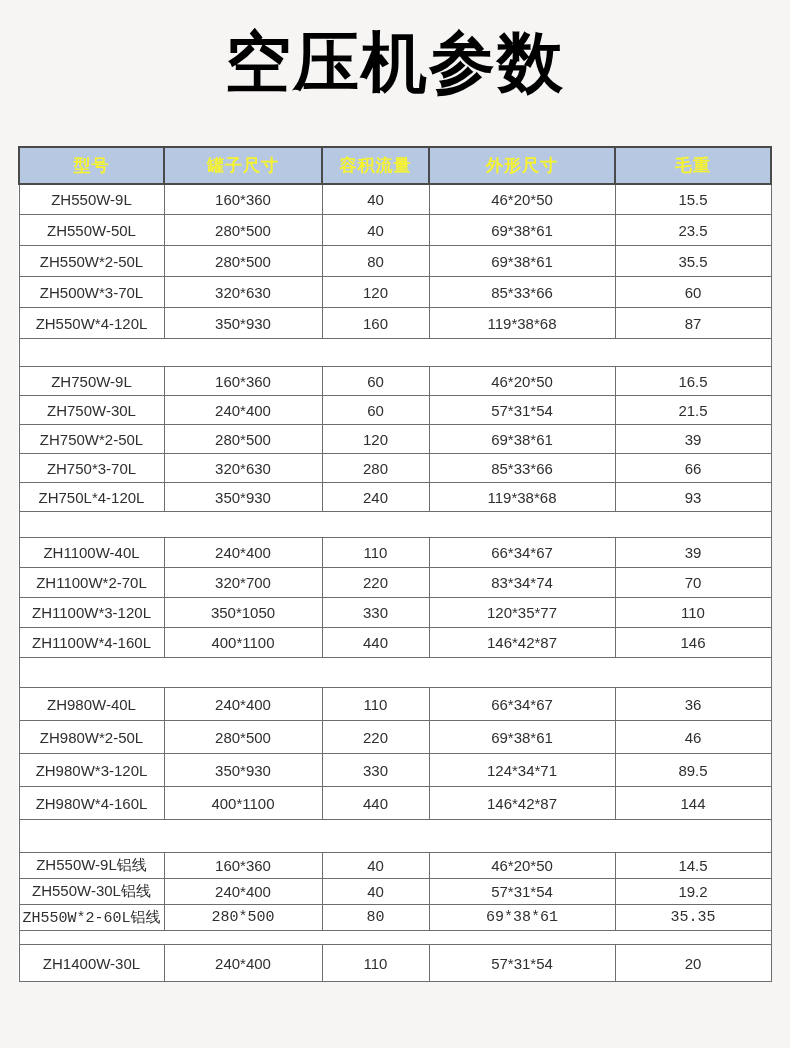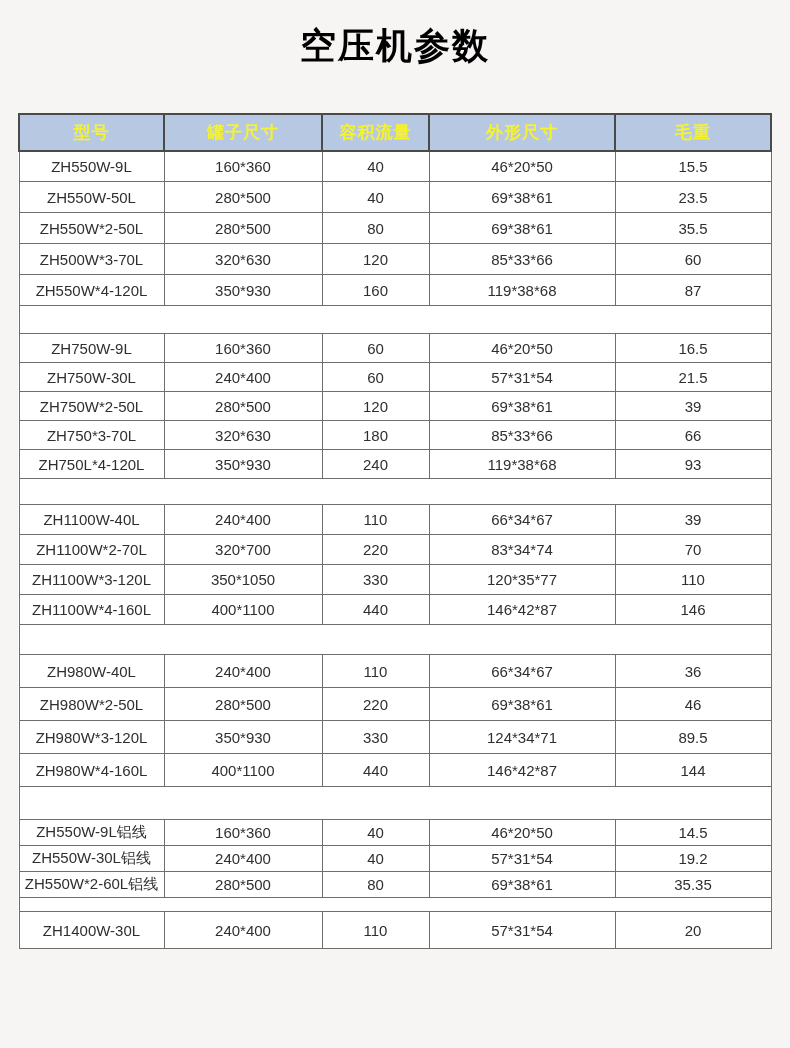--- a/index.html
+++ b/index.html
@@ -19,21 +19,21 @@
   body {
     width: 790px;
     height: 1048px;
     background: var(--page-bg);
     font-family: "Liberation Sans", sans-serif;
     overflow: hidden;
   }
   .title {
     margin: 26px 0 0 0;
     text-align: center;
-    font-size: 36px;
+    font-size: 66px;
     line-height: 1.1;
     font-weight: 900;
     letter-spacing: 2px;
     color: #000000;
   }
   table.spec-table {
     width: 752px;
     margin: 47px auto 0 auto;
     border-collapse: collapse;
     table-layout: fixed;
@@ -145,21 +145,21 @@
         <tr style="height: 29px;">
           <td>ZH750W*2-50L</td>
           <td>280*500</td>
           <td>120</td>
           <td>69*38*61</td>
           <td>39</td>
         </tr>
         <tr style="height: 29px;">
           <td>ZH750*3-70L</td>
           <td>320*630</td>
-          <td>180</td>
+          <td>280</td>
           <td>85*33*66</td>
           <td>66</td>
         </tr>
         <tr style="height: 29px;">
           <td>ZH750L*4-120L</td>
           <td>350*930</td>
           <td>240</td>
           <td>119*38*68</td>
           <td>93</td>
         </tr>
@@ -235,21 +235,21 @@
           <td>46*20*50</td>
           <td>14.5</td>
         </tr>
         <tr style="height: 26px;">
           <td>ZH550W-30L铝线</td>
           <td>240*400</td>
           <td>40</td>
           <td>57*31*54</td>
           <td>19.2</td>
         </tr>
-        <tr style="height: 26px;">
+        <tr style="height: 26px; font-family: Liberation Mono, monospace;">
           <td>ZH550W*2-60L铝线</td>
           <td>280*500</td>
           <td>80</td>
           <td>69*38*61</td>
           <td>35.35</td>
         </tr>
         <tr class="gap-row" style="height: 14px;">
           <td colspan="5"></td>
         </tr>
         <tr style="height: 37px;">

